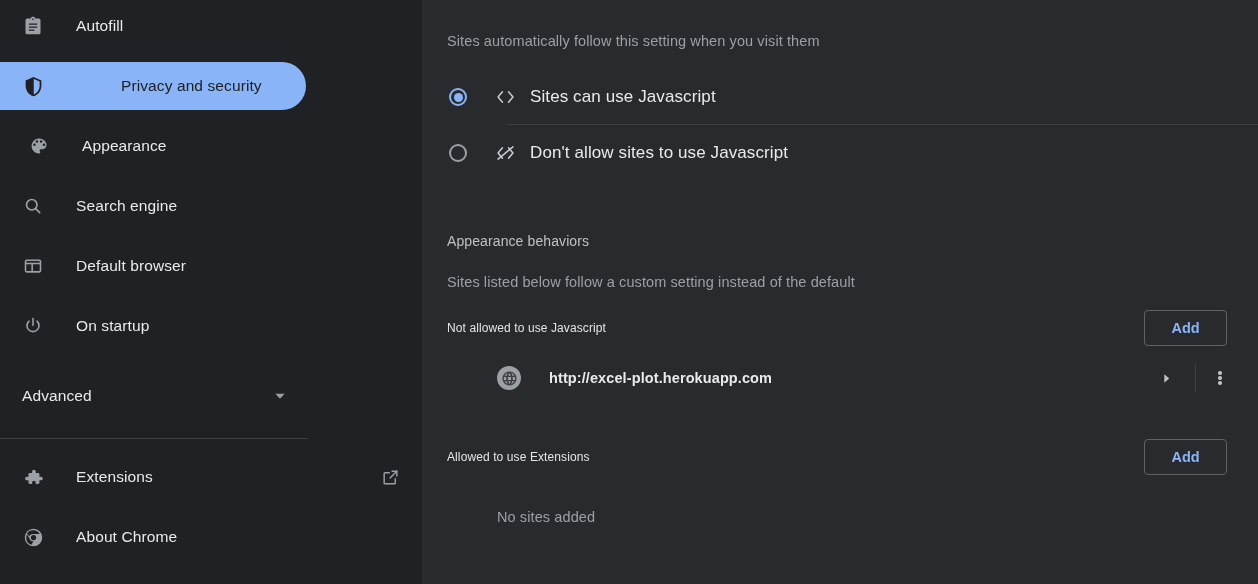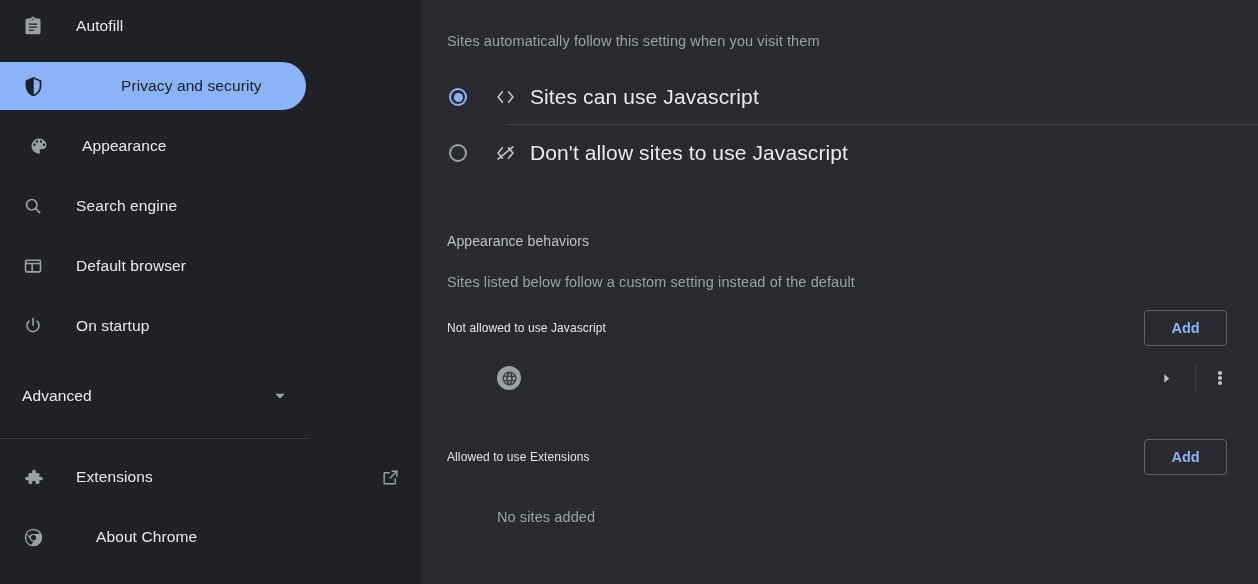--- a/index.html
+++ b/index.html
@@ -105,21 +105,21 @@
   }
   .radio-ico {
     margin-left: 27px;
     width: 22px; height: 22px;
     display: flex; align-items: center; justify-content: center;
     color: #c9ccd1;
     flex: 0 0 22px;
   }
   .radio-lbl {
     margin-left: 14px;
-    font-size: 21px;
+    font-size: 17px;
     color: #e8eaed;
     letter-spacing: .1px;
   }
   .row-divider {
     position: absolute;
     left: 60px; right: 0; bottom: 0;
     height: 1px; background: #3c4043;
   }
   .list-head {
     display: flex; align-items: center;
@@ -269,21 +269,21 @@
       <span class="lbl">Extensions</span>
       <span class="trailing-ico">
         <svg width="19" height="19" viewBox="0 0 24 24" fill="none" stroke="currentColor" stroke-width="1.8" stroke-linecap="round">
           <path d="M14 4h6v6"></path>
             <path d="M20 4l-8.5 8.5"></path>
           <path d="M18 13.5V19a1 1 0 0 1-1 1H5a1 1 0 0 1-1-1V7a1 1 0 0 1 1-1h5.5"></path>
         </svg>
       </span>
     </div>
 
-    <div class="nav-item" style="margin-top:12px;gap:20px;">
+    <div class="nav-item" style="margin-top:12px;">
       <span class="ico">
         <svg width="21" height="21" viewBox="0 0 24 24" fill="currentColor">
           <path d="M12 2a10 10 0 1 0 0 20 10 10 0 0 0 0-20zm0 1.8a8.2 8.2 0 0 1 7.1 4.1h-8a4.2 4.2 0 0 0-3.9 2.7L4.5 7A8.18 8.18 0 0 1 12 3.8zM3.8 12c0-1.3.3-2.5.8-3.6l3.9 6.8A4.2 4.2 0 0 0 12 16.2l-2.4 4.1A8.2 8.2 0 0 1 3.8 12zM12 15a3 3 0 1 1 0-6 3 3 0 0 1 0 6z"></path>
         </svg>
       </span>
       <span class="lbl">About Chrome</span>
     </div>
 
   </nav>
 
@@ -322,20 +322,21 @@
       <span class="lbl">Not allowed to use Javascript</span>
       <button class="add-btn">Add</button>
     </div>
 
     <div class="site-row">
       <span class="favicon">
         <svg width="17" height="17" viewBox="0 0 24 24" fill="currentColor">
           <path d="M12 2a10 10 0 1 0 0 20 10 10 0 0 0 0-20zm6.9 6h-2.8a15.6 15.6 0 0 0-1.4-3.6A8.03 8.03 0 0 1 18.9 8zM12 4.1c.7 1 1.3 2.3 1.7 3.9h-3.4c.4-1.6 1-2.9 1.7-3.9zM4.3 14a8.2 8.2 0 0 1 0-4h3.2a16.9 16.9 0 0 0 0 4H4.3zm.8 2h2.8c.3 1.3.8 2.5 1.4 3.6A8.03 8.03 0 0 1 5.1 16zm2.8-8H5.1a8.03 8.03 0 0 1 4.2-3.6A15.6 15.6 0 0 0 7.9 8zM12 19.9c-.7-1-1.3-2.3-1.7-3.9h3.4c-.4 1.6-1 2.9-1.7 3.9zm2.1-5.9H9.9a15 15 0 0 1 0-4h4.2a15 15 0 0 1 0 4zm.6 5.6c.6-1.1 1.1-2.3 1.4-3.6h2.8a8.03 8.03 0 0 1-4.2 3.6zm1.8-5.6a16.9 16.9 0 0 0 0-4h3.2a8.2 8.2 0 0 1 0 4h-3.2z"></path>
         </svg>
       </span>
+      <span class="site-url">http://excel-plot.herokuapp.com</span>
       <span class="site-arrow">
         <svg width="13" height="13" viewBox="0 0 24 24" fill="currentColor">
             <path d="M8 4l9 8-9 8z"></path>
           </svg>
       </span>
       <span class="vdiv"></span>
       <span class="kebab">
         <span>
             <span class="dot"></span>
             <span class="dot"></span>

